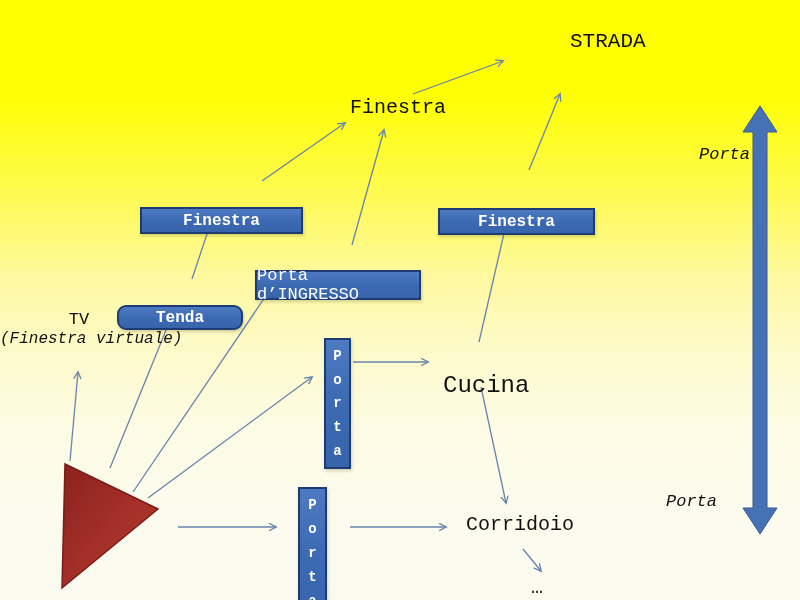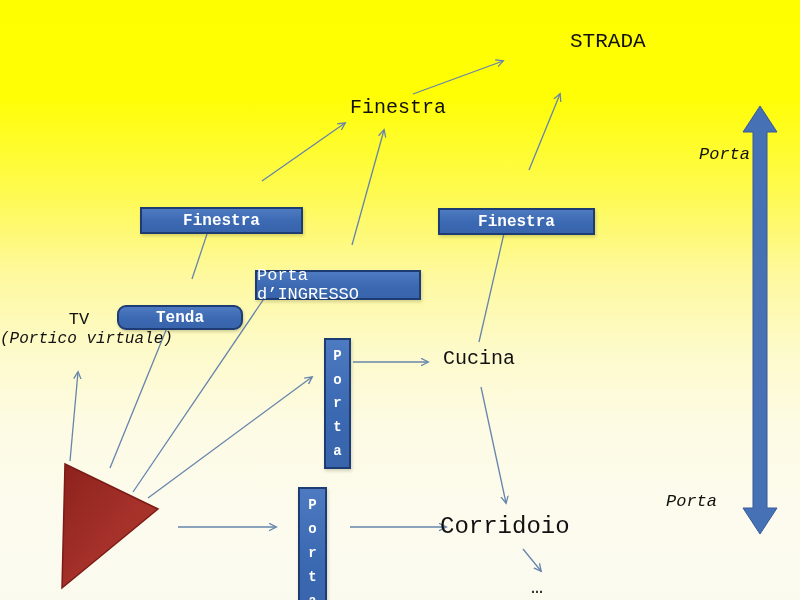--- a/index.html
+++ b/index.html
@@ -40,22 +40,22 @@
   #finestra-left{left:140px;top:183px;width:163px;height:27px;font-size:16px;}
   #finestra-right{left:438px;top:184px;width:157px;height:27px;font-size:16px;}
   #porta-ingresso{left:255px;top:246px;width:166px;height:30px;font-size:17px;}
   #tenda{left:117px;top:281px;width:126px;height:25px;font-size:16px;border-radius:9px;}
   #porta-upper{left:324px;top:314px;width:27px;height:131px;}
   #porta-lower{left:298px;top:463px;width:29px;height:132px;}
   #strada-block{left:570px;top:30px;font-size:21px;}
   #portico-label{left:350px;top:96px;font-size:20px;}
   #tv-block{left:0px;top:310px;width:158px;text-align:center;font-size:17px;}
   #tv-block .sub{font-size:16px;}
-  #cucina-label{left:443px;top:347px;font-size:20px;}
-  #corridoio-label{left:440px;top:513px;font-size:24px;}
+  #cucina-label{left:443px;top:372px;font-size:24px;}
+  #corridoio-label{left:466px;top:513px;font-size:20px;}
   #ellipsis-label{left:531px;top:576px;font-size:20px;letter-spacing:1px;}
   #divano-label{left:46px;top:509px;font-size:31px;color:#000;}
   #vivo-label{left:699px;top:145px;font-size:17px;}
   #fresco-label{left:666px;top:492px;font-size:17px;}
 </style>
 </head>
 <body>
 
 <div id="slide">
 
@@ -95,21 +95,21 @@
   </svg>
 
   <div class="label" id="strada-block">
     <div>STRADA</div>
   </div>
 
   <div class="label" id="portico-label">Finestra</div>
 
   <div class="label" id="tv-block">
     <div>TV</div>
-    <div class="italic sub">(Portico virtuale)</div>
+    <div class="italic sub">(Finestra virtuale)</div>
   </div>
 
   <div class="label" id="cucina-label">Cucina</div>
 
   <div class="label" id="corridoio-label">Corridoio</div>
 
   <div class="label" id="ellipsis-label">…</div>
 
 
   <div class="label italic" id="vivo-label">Porta</div>

